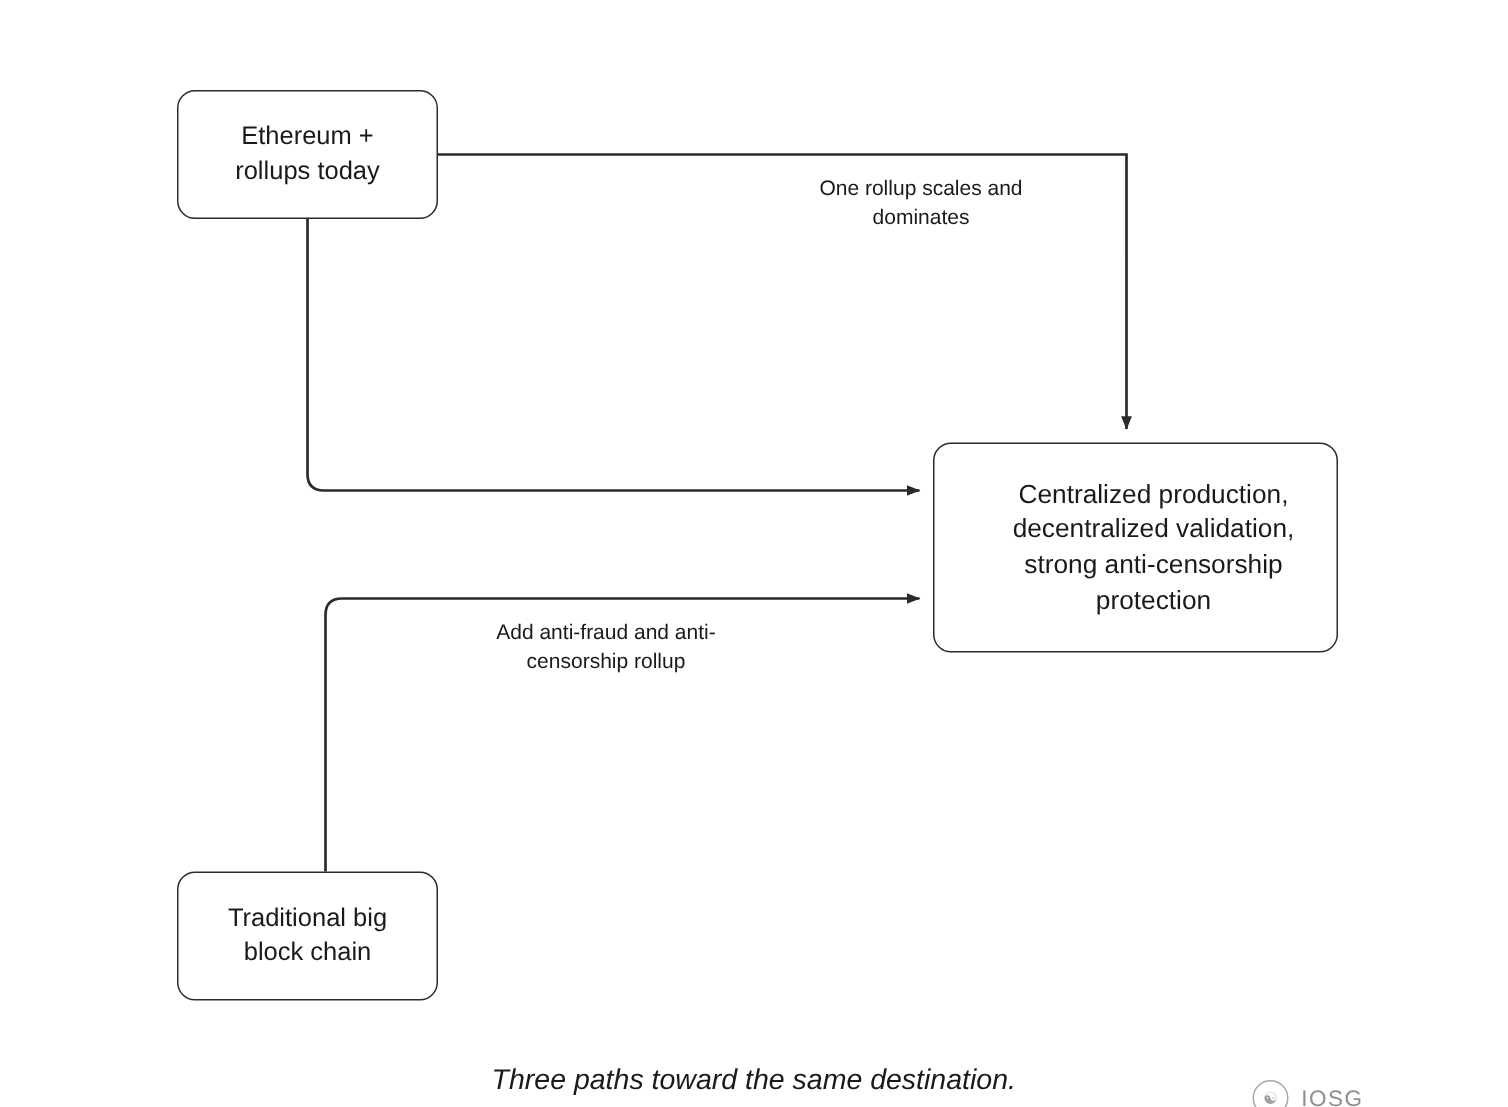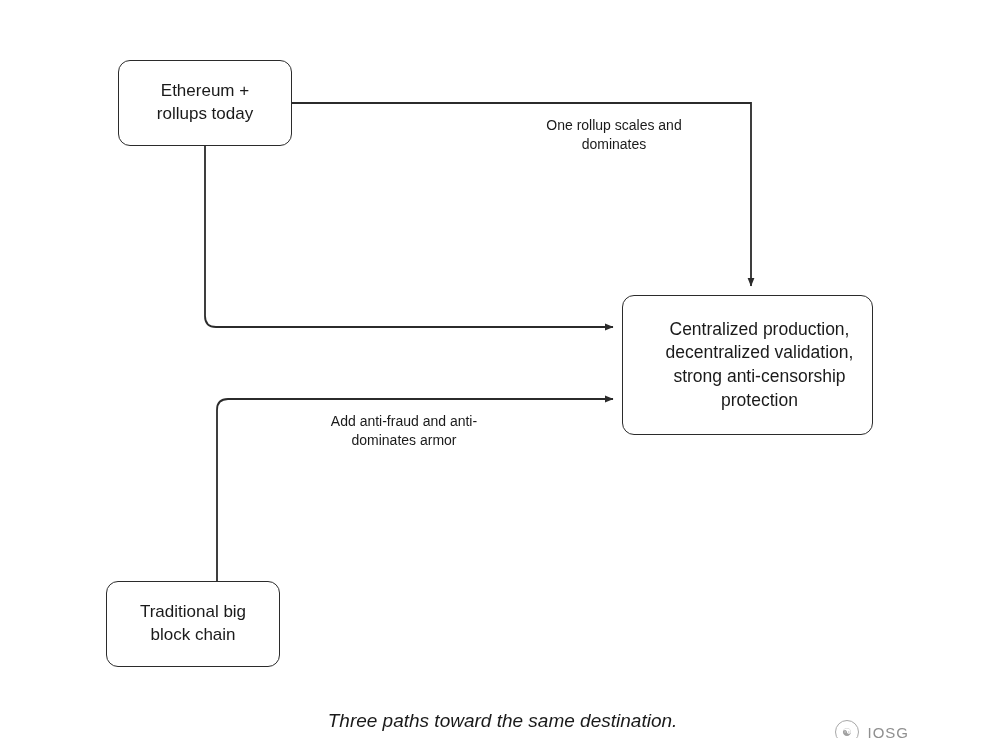--- a/index.html
+++ b/index.html
@@ -42,29 +42,29 @@
     white-space: pre-line;
     padding: 4px 8px;
   }
   #node-ethereum {
     left: 118px;
     top: 40px;
     width: 174px;
     height: 86px;
   }
   #node-traditional {
-    left: 106px;
+    left: 118px;
     top: 561px;
     width: 174px;
     height: 86px;
   }
   #node-centralized {
     left: 622px;
     top: 275px;
-    width: 251px;
+    width: 270px;
     height: 140px;
     font-size: 17.5px;
     padding-left: 32px;
   }
   .edge-label {
     position: absolute;
     text-align: center;
     font-size: 14px;
     line-height: 1.38;
     color: #1a1a1a;
@@ -146,21 +146,21 @@
   <div class="node-box" id="node-centralized">Centralized production,
 decentralized validation,
 strong anti-censorship
 protection</div>
 
   <div class="edge-label" id="label-one-rollup">One rollup scales and
 dominates</div>
 
 
   <div class="edge-label" id="label-anti-fraud">Add anti-fraud and anti-
-dominates armor</div>
+censorship rollup</div>
 
   <div id="caption">Three paths toward the same destination.</div>
 
   <div id="watermark">
     <span class="wm-badge">☯</span>
     <span>IOSG</span>
   </div>
 
 </div>
 

